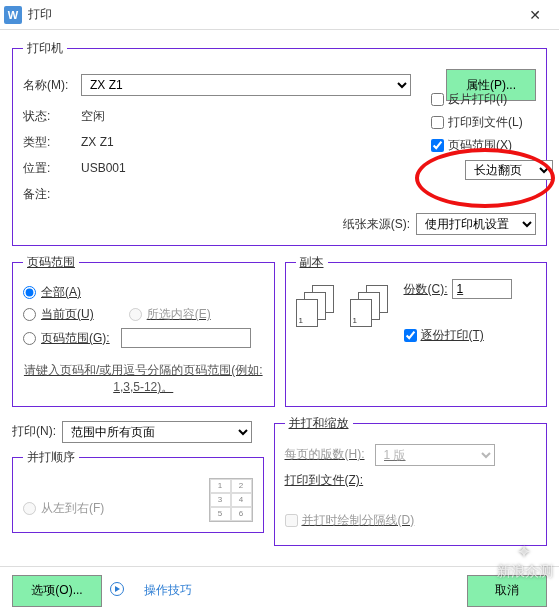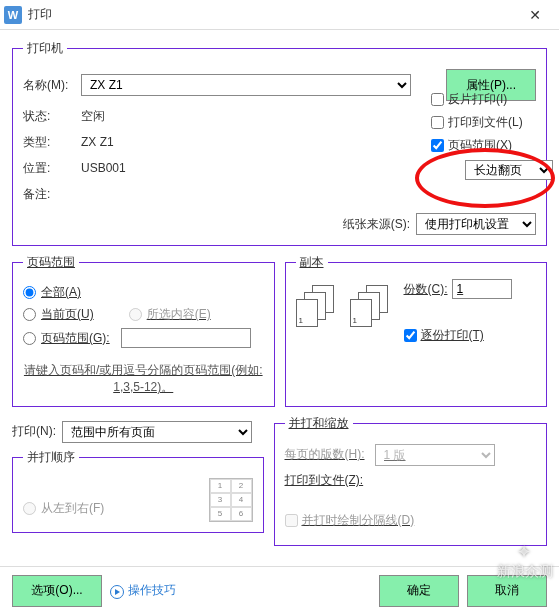--- a/index.html
+++ b/index.html
@@ -39,21 +39,21 @@
 .pg3 { left: 16px; top: 0; z-index: 1; }
 .spin-group { display: flex; align-items: center; gap: 4px; }
 input[type=number] { width: 60px; height: 20px; border: 1px solid #888; padding: 0 4px; text-align: left; font-size: 12px; }
 .order-group { display: flex; gap: 10px; align-items: flex-end; margin-top: 4px; }
 .order-radios { flex: 1; }
 .order-preview { width: 44px; height: 44px; border: 1px solid #bbb; display: grid; grid-template-columns: 1fr 1fr; grid-template-rows: repeat(3,1fr); font-size: 8px; }
 .order-preview div { border: 0.5px solid #ddd; display: flex; align-items: center; justify-content: center; color: #888; }
 .print-row { display: flex; align-items: center; gap: 6px; margin-top: 6px; margin-bottom: 6px; }
 .footer { display: flex; align-items: center; padding: 6px 12px; gap: 8px; }
 .footer .spacer { flex: 1; }
-.tips-link { color: #2b7cd3; display: flex; align-items: flex-end; gap: 4px; cursor: pointer; }
+.tips-link { color: #2b7cd3; display: flex; align-items: flex-start; gap: 20px; cursor: pointer; }
 .play-icon { width: 14px; height: 14px; border: 1px solid #2b7cd3; border-radius: 50%; display: flex; align-items: center; justify-content: center; }
 .play-icon::before { content: ""; border-left: 5px solid #2b7cd3; border-top: 3px solid transparent; border-bottom: 3px solid transparent; margin-left: 1px; }
 .btn.primary { min-width: 80px; }
 .watermark { position: absolute; right: 6px; bottom: 26px; color: rgba(255,255,255,0.7); font-size: 14px; text-shadow: 0 0 3px rgba(0,0,0,0.5); pointer-events: none; text-align: center; }
 .wm-logo { font-size: 18px; letter-spacing:2px; }
 hr.sep { border: none; border-top: 1px solid #ddd; margin: 2px 0; }
 </style>
 </head>
 <body>
 
@@ -213,20 +213,19 @@
 
 <hr class="sep">
 
 <div class="footer">
   <button class="btn">选项(O)...</button>
   <span class="tips-link">
       <span class="play-icon"></span>
       <span>操作技巧</span>
     </span>
   <span class="spacer"></span>
-  <button class="btn primary">确定</button>
   <button class="btn primary">取消</button>
 </div>
 
 <div class="watermark">
   <div class="wm-logo">✦</div>
   <div>新浪众测</div>
 </div>
 
 </body></html>

